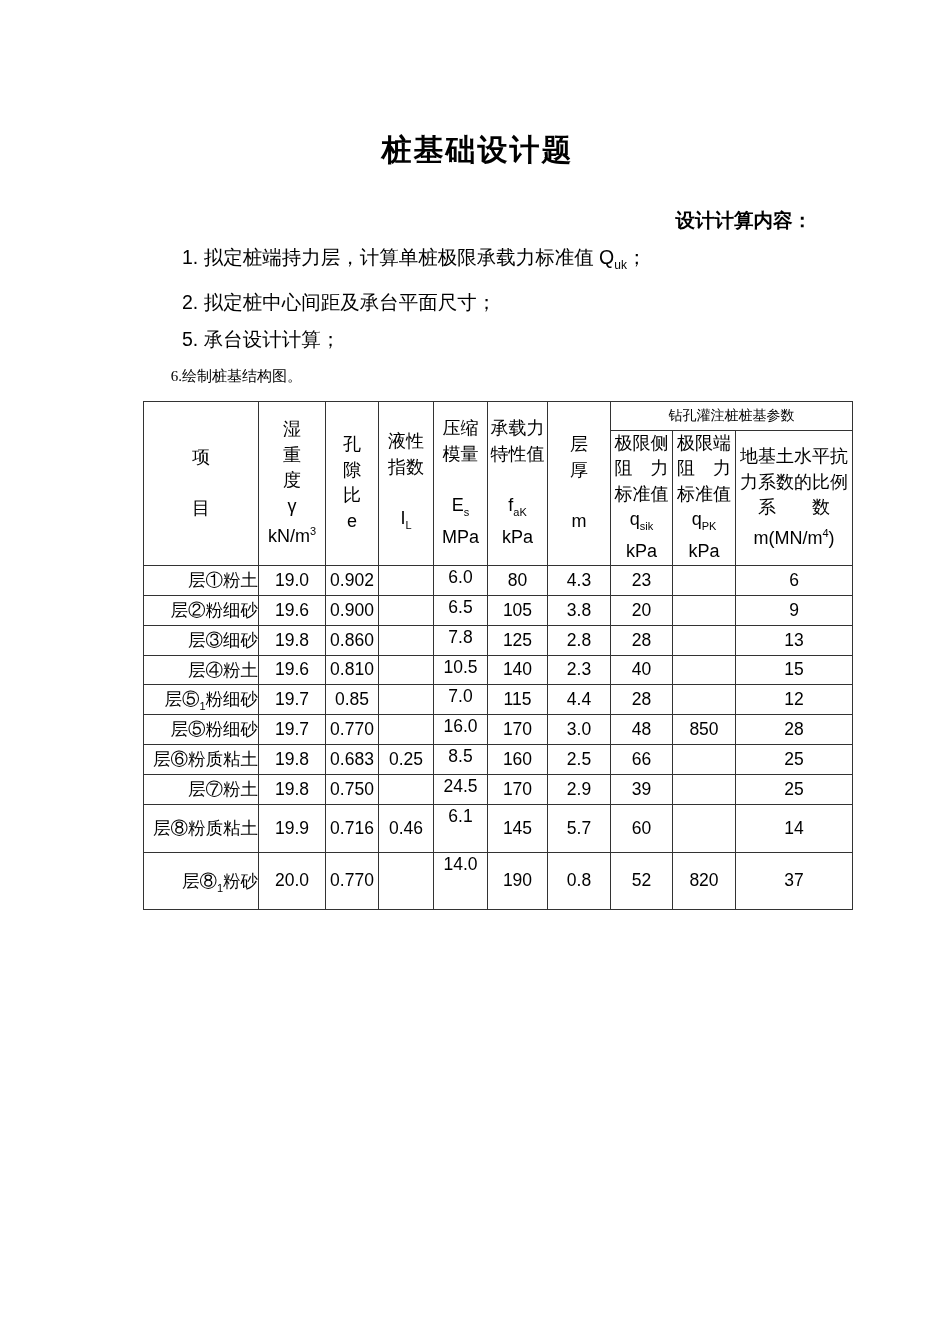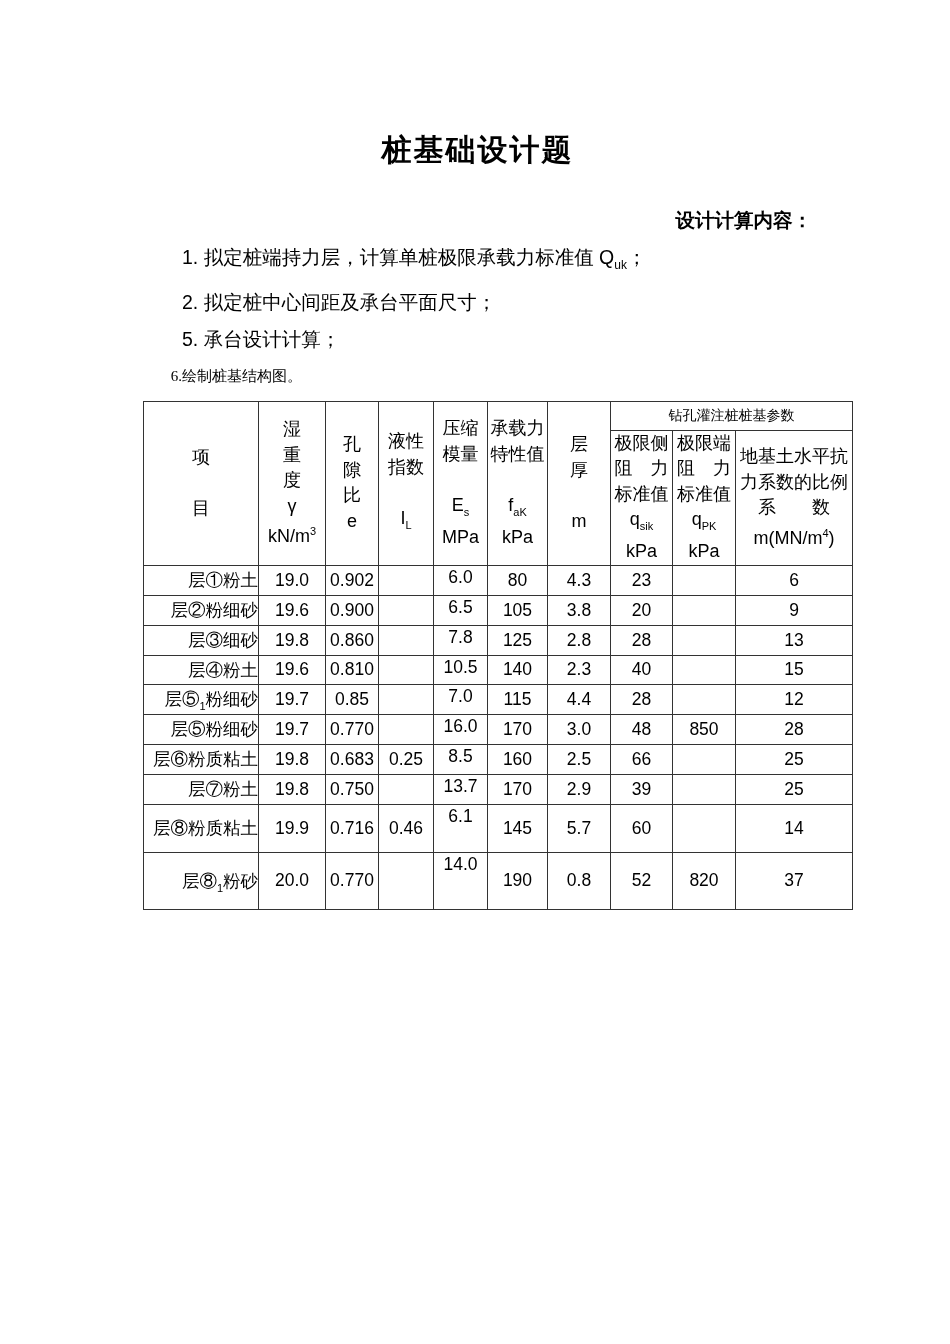--- a/index.html
+++ b/index.html
@@ -255,21 +255,21 @@
           <td>2.5</td>
           <td>66</td>
           <td></td>
           <td>25</td>
         </tr>
         <tr>
           <td class="label-cell"><span>层⑦粉土</span></td>
           <td>19.8</td>
           <td>0.750</td>
           <td></td>
-          <td class="es-cell">13.7</td>
+          <td class="es-cell">24.5</td>
           <td>170</td>
           <td>2.9</td>
           <td>39</td>
           <td></td>
           <td>25</td>
         </tr>
         <tr>
           <td class="label-cell"><span>层⑧粉质粘土</span></td>
           <td>19.9</td>
           <td>0.716</td>

